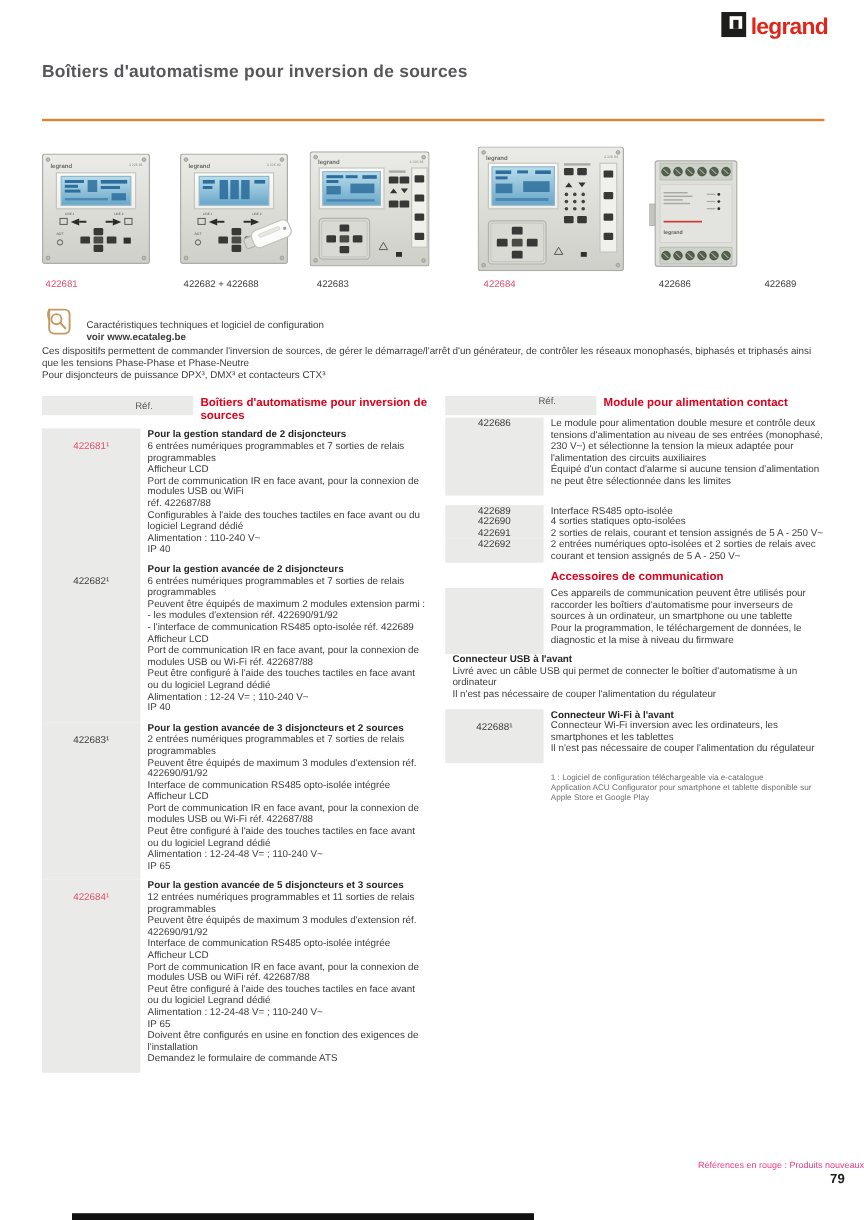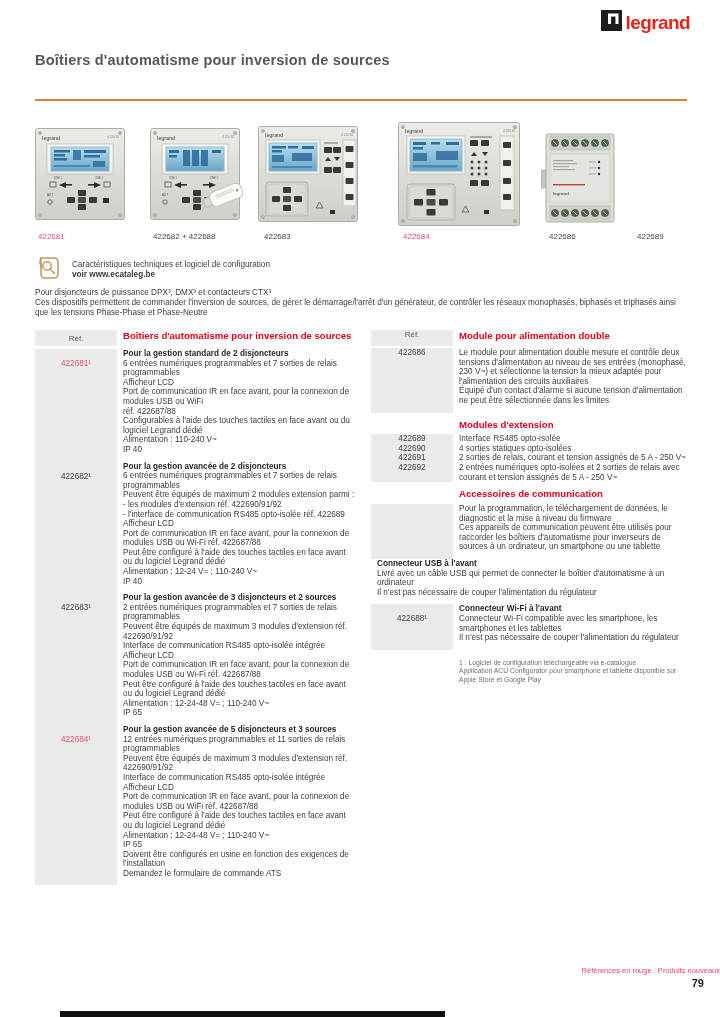--- a/index.html
+++ b/index.html
@@ -17,36 +17,36 @@
   .p1{left:35px;top:128px;}
   .p2{left:150px;top:128px;}
   .p3{left:258px;top:126px;}
   .p4{left:398px;top:122px;}
   .p5{left:541px;top:128px;}
   .caption{position:absolute;top:232px;font-size:8px;color:#3f3f3f;}
   .caption.new{color:#e0516f;}
   .cap1{left:38px;} .cap2{left:153px;} .cap3{left:264px;} .cap4{left:403px;} .cap5{left:549px;} .cap6{left:637px;}
 
   
-  .ecat{position:absolute;top:255px;left:37px;display:flex;gap:10px;align-items:center;}
+  .ecat{position:absolute;top:255px;left:37px;display:flex;gap:10px;align-items:flex-end;}
   .ecat-text{font-size:8.2px;line-height:1.25;color:#3d3d3d;}
   .ecat-text .b{font-weight:bold;}
 
   
   .intro{position:absolute;top:288px;left:35px;width:655px;font-size:8.2px;line-height:1.22;color:#3d3d3d;}
   .intro p{margin:0;}
 
   
   .table{position:absolute;top:330px;}
   .table-left{left:35px;width:322px;}
   .table-right{left:371px;width:317px;}
 
   .t-head{display:flex;margin-bottom:3px;}
   .ref-head{width:82px;flex:none;background:#eaeae8;height:16px;display:flex;align-items:center;justify-content:center;
-            font-size:8px;color:#5c5c5c;}
+            font-size:8px;color:#5c5c5c;padding-left:44px;}
   .t-title,.b-title{flex:1;padding:1px 0 2px 6px;font-size:9.6px;font-weight:bold;color:#e2001a;line-height:1.12;}
 
   .sect,.row{display:flex;}
   .sect-ref,.ref-cell{width:82px;flex:none;background:#eaeae8;display:flex;justify-content:center;align-items:flex-start;}
   .ref-cell.no-bg{background:transparent;}
   .ref-num{font-size:8.2px;color:#3d3d3d;}
   .ref-num.new{color:#e0516f;}
   .sect-content,.row-content{flex:1;padding:0 0 7px 6px;}
   .heading{font-size:8.2px;font-weight:bold;color:#262626;line-height:1.17;}
   .tline{font-size:8.2px;line-height:1.17;color:#3d3d3d;}
@@ -370,22 +370,22 @@
         <path d="M4 3 q-2 4 0 8"></path>
       </svg>
     </span>
     <div class="ecat-text">
       <div>Caractéristiques techniques et logiciel de configuration</div>
       <div class="b">voir www.ecataleg.be</div>
     </div>
   </div>
 
   <div class="intro">
+    <p>Ces dispositifs permettent de commander l'inversion de sources, de gérer le démarrage/l'arrêt d'un générateur, de contrôler les réseaux monophasés, biphasés et triphasés ainsi que les tensions Phase-Phase et Phase-Neutre</p>
     <p>Pour disjoncteurs de puissance DPX³, DMX³ et contacteurs CTX³</p>
-    <p>Ces dispositifs permettent de commander l'inversion de sources, de gérer le démarrage/l'arrêt d'un générateur, de contrôler les réseaux monophasés, biphasés et triphasés ainsi que les tensions Phase-Phase et Phase-Neutre</p>
   </div>
 
   <div class="table table-left">
     <div class="t-head">
       <div class="ref-head">Réf.</div>
       <div class="t-title">Boîtiers d'automatisme pour inversion de sources</div>
     </div>
     <div id="left-body">
         <div class="sect">
           <div class="sect-ref">
@@ -454,36 +454,35 @@
           </div>
         </div>
       </div>
   </div>
 
   <div class="table table-right">
     <div id="right-blocks">
         <div class="block">
           <div class="b-head">
             <div class="ref-cell ref-head">Réf.</div>
-            <div class="b-title">Module pour alimentation double</div>
+            <div class="b-title">Module pour alimentation contact</div>
           </div>
           <div class="row">
             <div class="ref-cell">
               <span class="ref-num">422686</span>
             </div>
             <div class="row-content">
               <div class="tline">Le module pour alimentation double mesure et contrôle deux tensions d'alimentation au niveau de ses entrées (monophasé, 230 V~) et sélectionne la tension la mieux adaptée pour l'alimentation des circuits auxiliaires</div>
               <div class="tline">Équipé d'un contact d'alarme si aucune tension d'alimentation ne peut être sélectionnée dans les limites</div>
             </div>
           </div>
         </div>
         <div class="block">
           <div class="b-head">
             <div class="ref-cell no-bg"></div>
-            <div class="b-title">Modules d'extension</div>
           </div>
           <div class="row">
             <div class="ref-cell">
               <span class="ref-num">422689</span>
             </div>
             <div class="row-content" style="padding-bottom: 0px;">
               <div class="tline">Interface RS485 opto-isolée</div>
             </div>
           </div>
           <div class="row">
@@ -512,38 +511,38 @@
           </div>
         </div>
         <div class="block">
           <div class="b-head">
             <div class="ref-cell no-bg"></div>
             <div class="b-title">Accessoires de communication</div>
           </div>
           <div class="row">
             <div class="ref-cell"></div>
             <div class="row-content">
+              <div class="tline">Ces appareils de communication peuvent être utilisés pour raccorder les boîtiers d'automatisme pour inverseurs de sources à un ordinateur, un smartphone ou une tablette</div>
               <div class="tline">Pour la programmation, le téléchargement de données, le diagnostic et la mise à niveau du firmware</div>
-              <div class="tline">Ces appareils de communication peuvent être utilisés pour raccorder les boîtiers d'automatisme pour inverseurs de sources à un ordinateur, un smartphone ou une tablette</div>
             </div>
           </div>
           <div class="row">
             <div class="row-content">
               <div class="heading">Connecteur USB à l'avant</div>
               <div class="tline">Livré avec un câble USB qui permet de connecter le boîtier d'automatisme à un ordinateur</div>
               <div class="tline">Il n'est pas nécessaire de couper l'alimentation du régulateur</div>
             </div>
           </div>
           <div class="row">
             <div class="ref-cell">
               <span class="ref-num" style="margin-top: 10px;">422688¹</span>
             </div>
             <div class="row-content">
               <div class="heading">Connecteur Wi-Fi à l'avant</div>
-              <div class="tline">Connecteur Wi-Fi compatible avec les smartphone, les smartphones et les tablettes</div>
+              <div class="tline">Connecteur Wi-Fi inversion avec les ordinateurs, les smartphones et les tablettes</div>
               <div class="tline">Il n'est pas nécessaire de couper l'alimentation du régulateur</div>
             </div>
           </div>
         </div>
       </div>
     <div class="footnote">
       <div>1 : Logiciel de configuration téléchargeable via e-catalogue</div>
       <div>Application ACU Configurator pour smartphone et tablette disponible sur Apple Store et Google Play</div>
     </div>
   </div>

